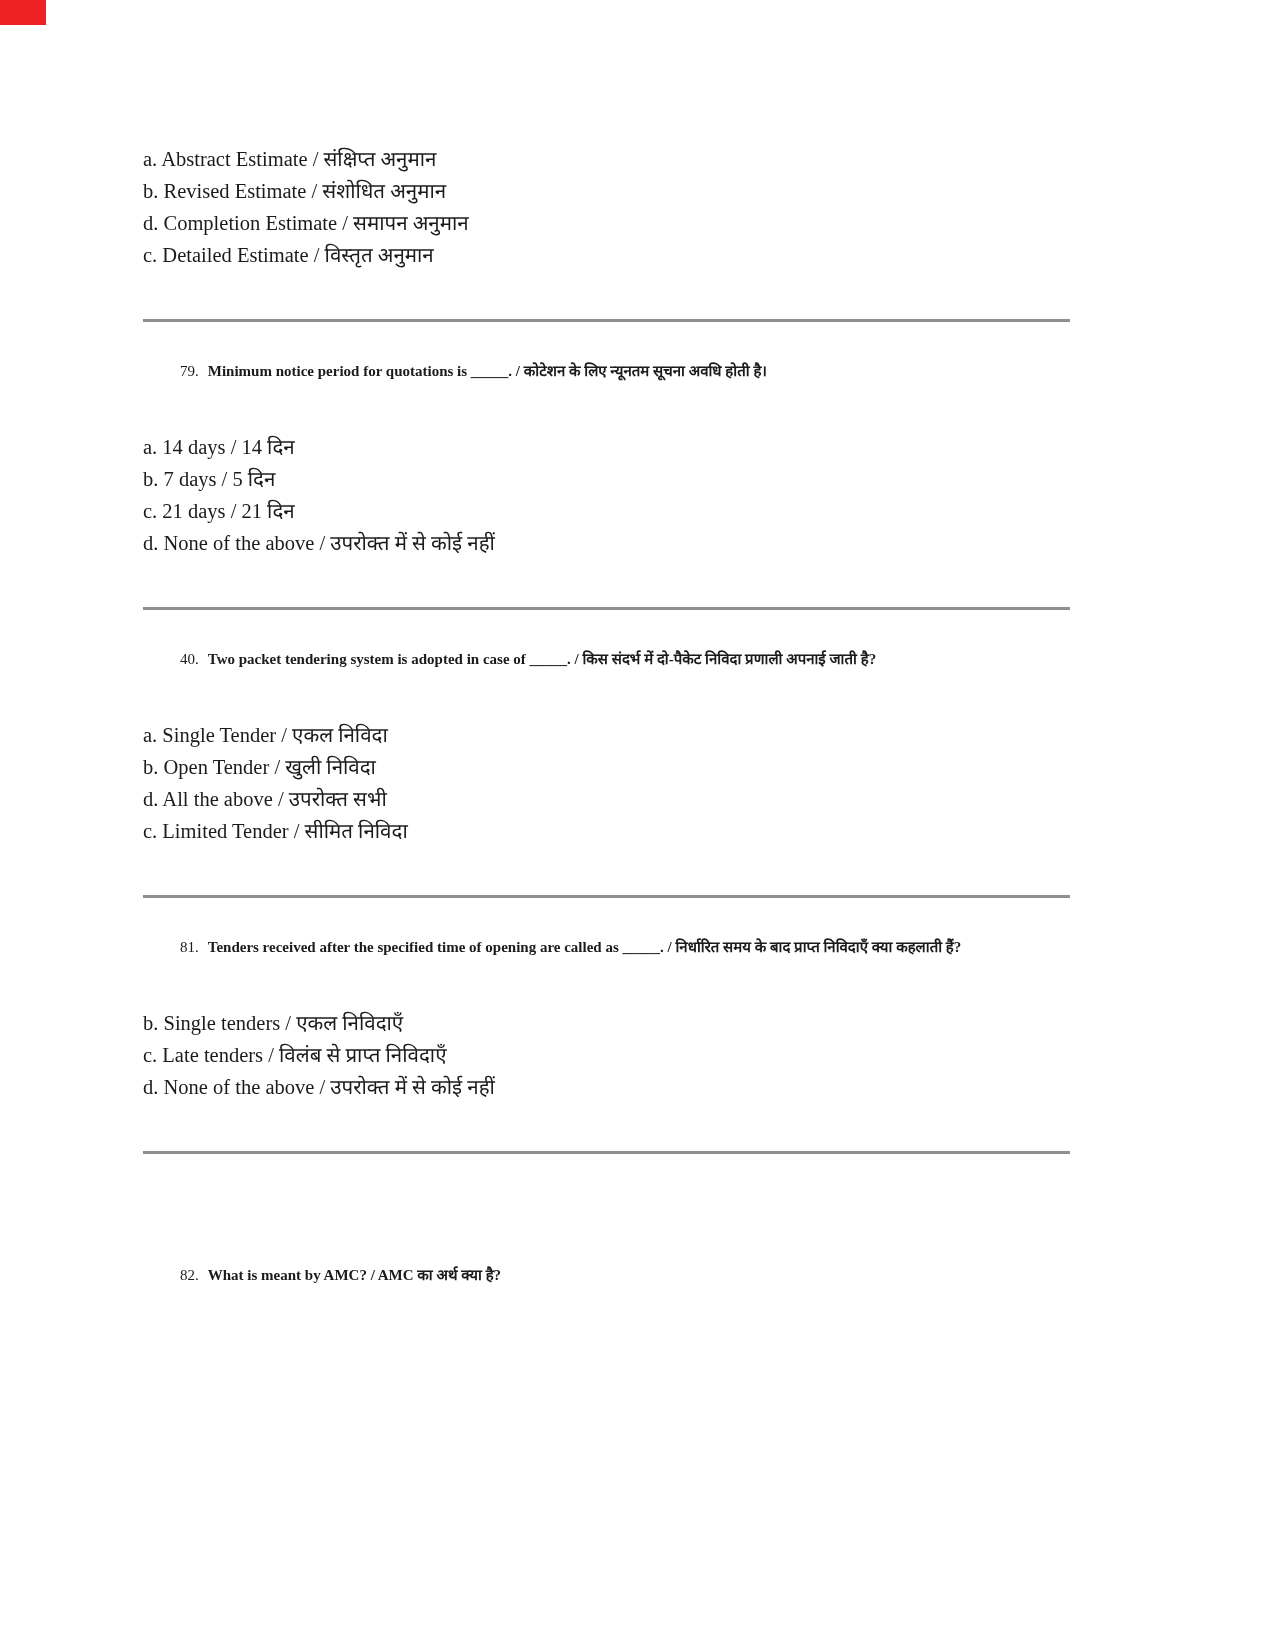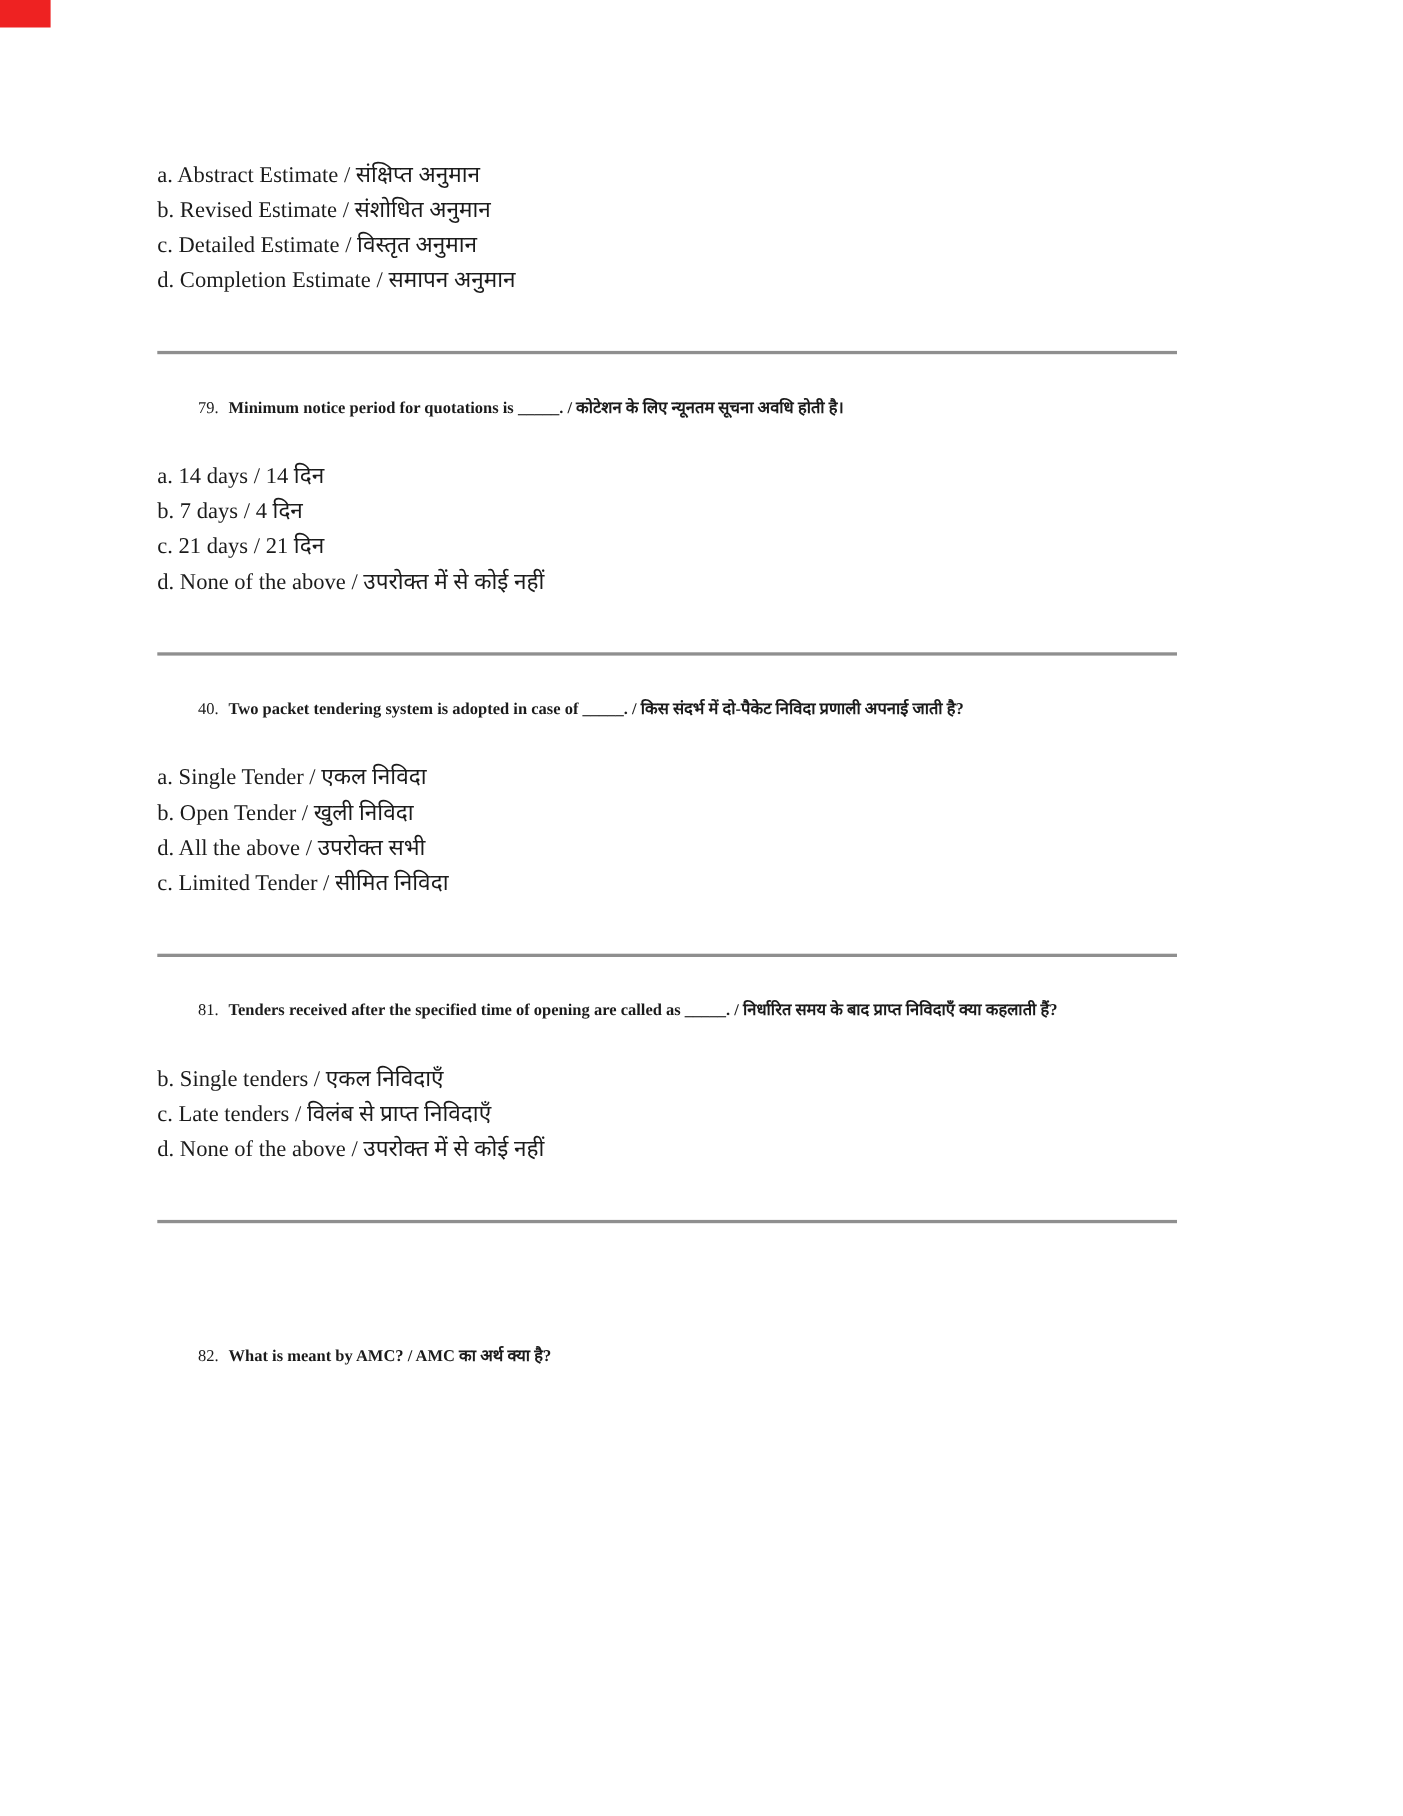--- a/index.html
+++ b/index.html
@@ -44,46 +44,46 @@
   }
   .question {
     display: flex;
     gap: 9px;
     margin: 34px 0 0 37px;
     font-size: 15px;
     line-height: 31px;
   }
   .question .qnum { flex: none; font-weight: normal; }
   .question .qtext { font-weight: bold; }
-  .opts { margin-top: 30px; }
+  .opts { margin-top: 44px; }
   .question--last { margin-top: 106px; text-align: center; }
 </style>
 </head>
 <body>
 
 <div class="corner-marker"></div>
 
 <div class="content">
 
   <div class="options-block">
     <p class="option">a. Abstract Estimate / संक्षिप्त अनुमान</p>
     <p class="option">b. Revised Estimate / संशोधित अनुमान</p>
+    <p class="option">d. Completion Estimate / समापन अनुमान</p>
     <p class="option">c. Detailed Estimate / विस्तृत अनुमान</p>
-    <p class="option">d. Completion Estimate / समापन अनुमान</p>
   </div>
 
   <div class="divider"></div>
 
   <div class="question">
     <span class="qnum">79.</span>
     <span class="qtext">Minimum notice period for quotations is _____. / कोटेशन के लिए न्यूनतम सूचना अवधि होती है।</span>
   </div>
   <div class="opts">
     <p class="option">a. 14 days / 14 दिन</p>
-    <p class="option">b. 7 days / 4 दिन</p>
+    <p class="option">b. 7 days / 5 दिन</p>
     <p class="option">c. 21 days / 21 दिन</p>
     <p class="option">d. None of the above / उपरोक्त में से कोई नहीं</p>
   </div>
 
   <div class="divider"></div>
 
   <div class="question">
     <span class="qnum">40.</span>
     <span class="qtext">Two packet tendering system is adopted in case of _____. / किस संदर्भ में दो-पैकेट निविदा प्रणाली अपनाई जाती है?</span>
   </div>

